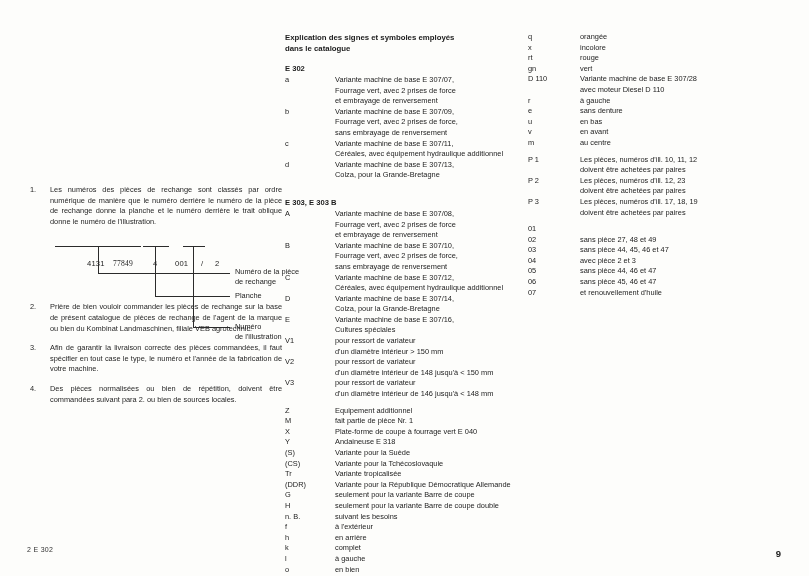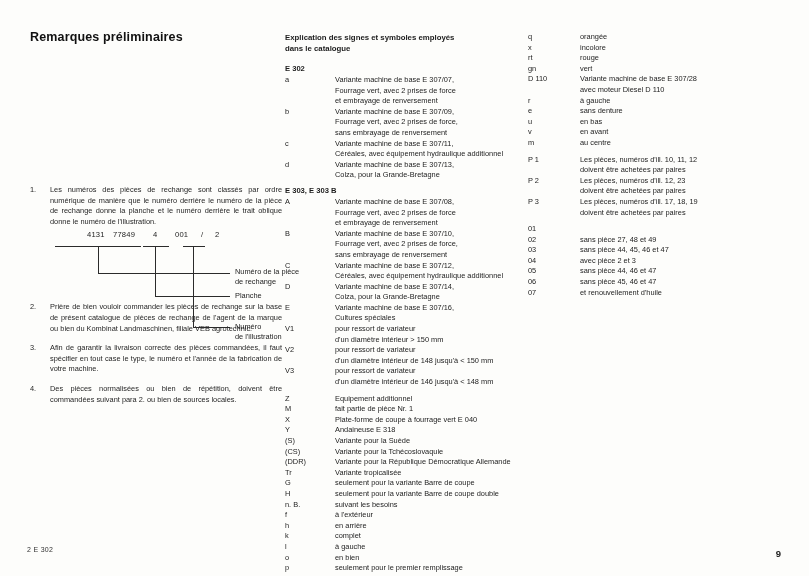--- a/index.html
+++ b/index.html
@@ -75,23 +75,23 @@
   .pn {
     position: absolute;
     top: 0;
     left: 0;
     font-size: 7.6px;
     letter-spacing: 0.2px;
     white-space: nowrap;
   }
   .pn span { display: inline-block; }
   .pn .g1 { width: 26px; margin-left: 32px; }
-  .pn .g2 { width: 40px; }
+  .pn .g2 { width: 40px; font-family: Liberation Serif, serif; }
   .pn .g3 { width: 22px; }
-  .pn .g4 { width: 26px; }
+  .pn .g4 { width: 26px; margin-top: 29px; }
   .pn .g5 { width: 14px; }
   .pn .g6 { width: 12px; }
 
   .ln { position: absolute; background: #2b2b2b; }
   .h { height: 1px; }
   .v { width: 1px; }
 
   .diagram .lbl {
     position: absolute;
     font-size: 7.4px;
@@ -109,21 +109,21 @@
   .col-head {
     font-size: 7.8px;
     font-weight: bold;
     line-height: 11px;
     margin-bottom: 9px;
   }
   .grp-head {
     font-size: 7.6px;
     font-weight: bold;
     line-height: 11px;
-    margin-top: 4px;
+    margin-top: 16px;
     margin-bottom: 1px;
   }
   .row {
     position: relative;
     min-height: 10.6px;
     font-size: 7.4px;
     line-height: 10.6px;
     padding-left: 50px;
   }
   .row .code {
@@ -162,23 +162,20 @@
     font-weight: bold;
     color: #222;
   }
 </style>
 </head>
 <body>
 
 <div class="page">
   <div class="page-inner">
 
-    <div class="col-left">
-      <div class="page-title">Remarques préliminaires</div>
-    </div>
 
     <div class="notes">
       <div class="note">
         <span class="num">1.</span>
         <span>Les numéros des pièces de rechange sont classés par ordre numérique de manière que le numéro derrière le numéro de la pièce de rechange donne la planche et le numéro derrière le trait oblique donne le numéro de l'illustration.</span>
       </div>
       <div style="height:66px"></div>
       <div class="note">
         <span class="num">2.</span>
         <span>Prière de bien vouloir commander les pièces de rechange sur la base de présent catalogue de pièces de rechange de l'agent de la marque ou bien du Kombinat Landmaschinen, filiale VEB agrotechnic.</span>
@@ -319,26 +316,26 @@
           </div>
           <div class="row">
             <span class="code">(S)</span>
             <span class="txt">Variante pour la Suède</span>
           </div>
           <div class="row">
             <span class="code">(CS)</span>
             <span class="txt">Variante pour la Tchécoslovaquie</span>
           </div>
           <div class="row">
+            <span class="code">Tr</span>
+            <span class="txt">Variante tropicalisée</span>
+          </div>
+          <div class="row">
             <span class="code">(DDR)</span>
             <span class="txt">Variante pour la République Démocratique Allemande</span>
-          </div>
-          <div class="row">
-            <span class="code">Tr</span>
-            <span class="txt">Variante tropicalisée</span>
           </div>
           <div class="row">
             <span class="code">G</span>
             <span class="txt">seulement pour la variante Barre de coupe</span>
           </div>
           <div class="row">
             <span class="code">H</span>
             <span class="txt">seulement pour la variante Barre de coupe double</span>
           </div>
           <div class="row">

